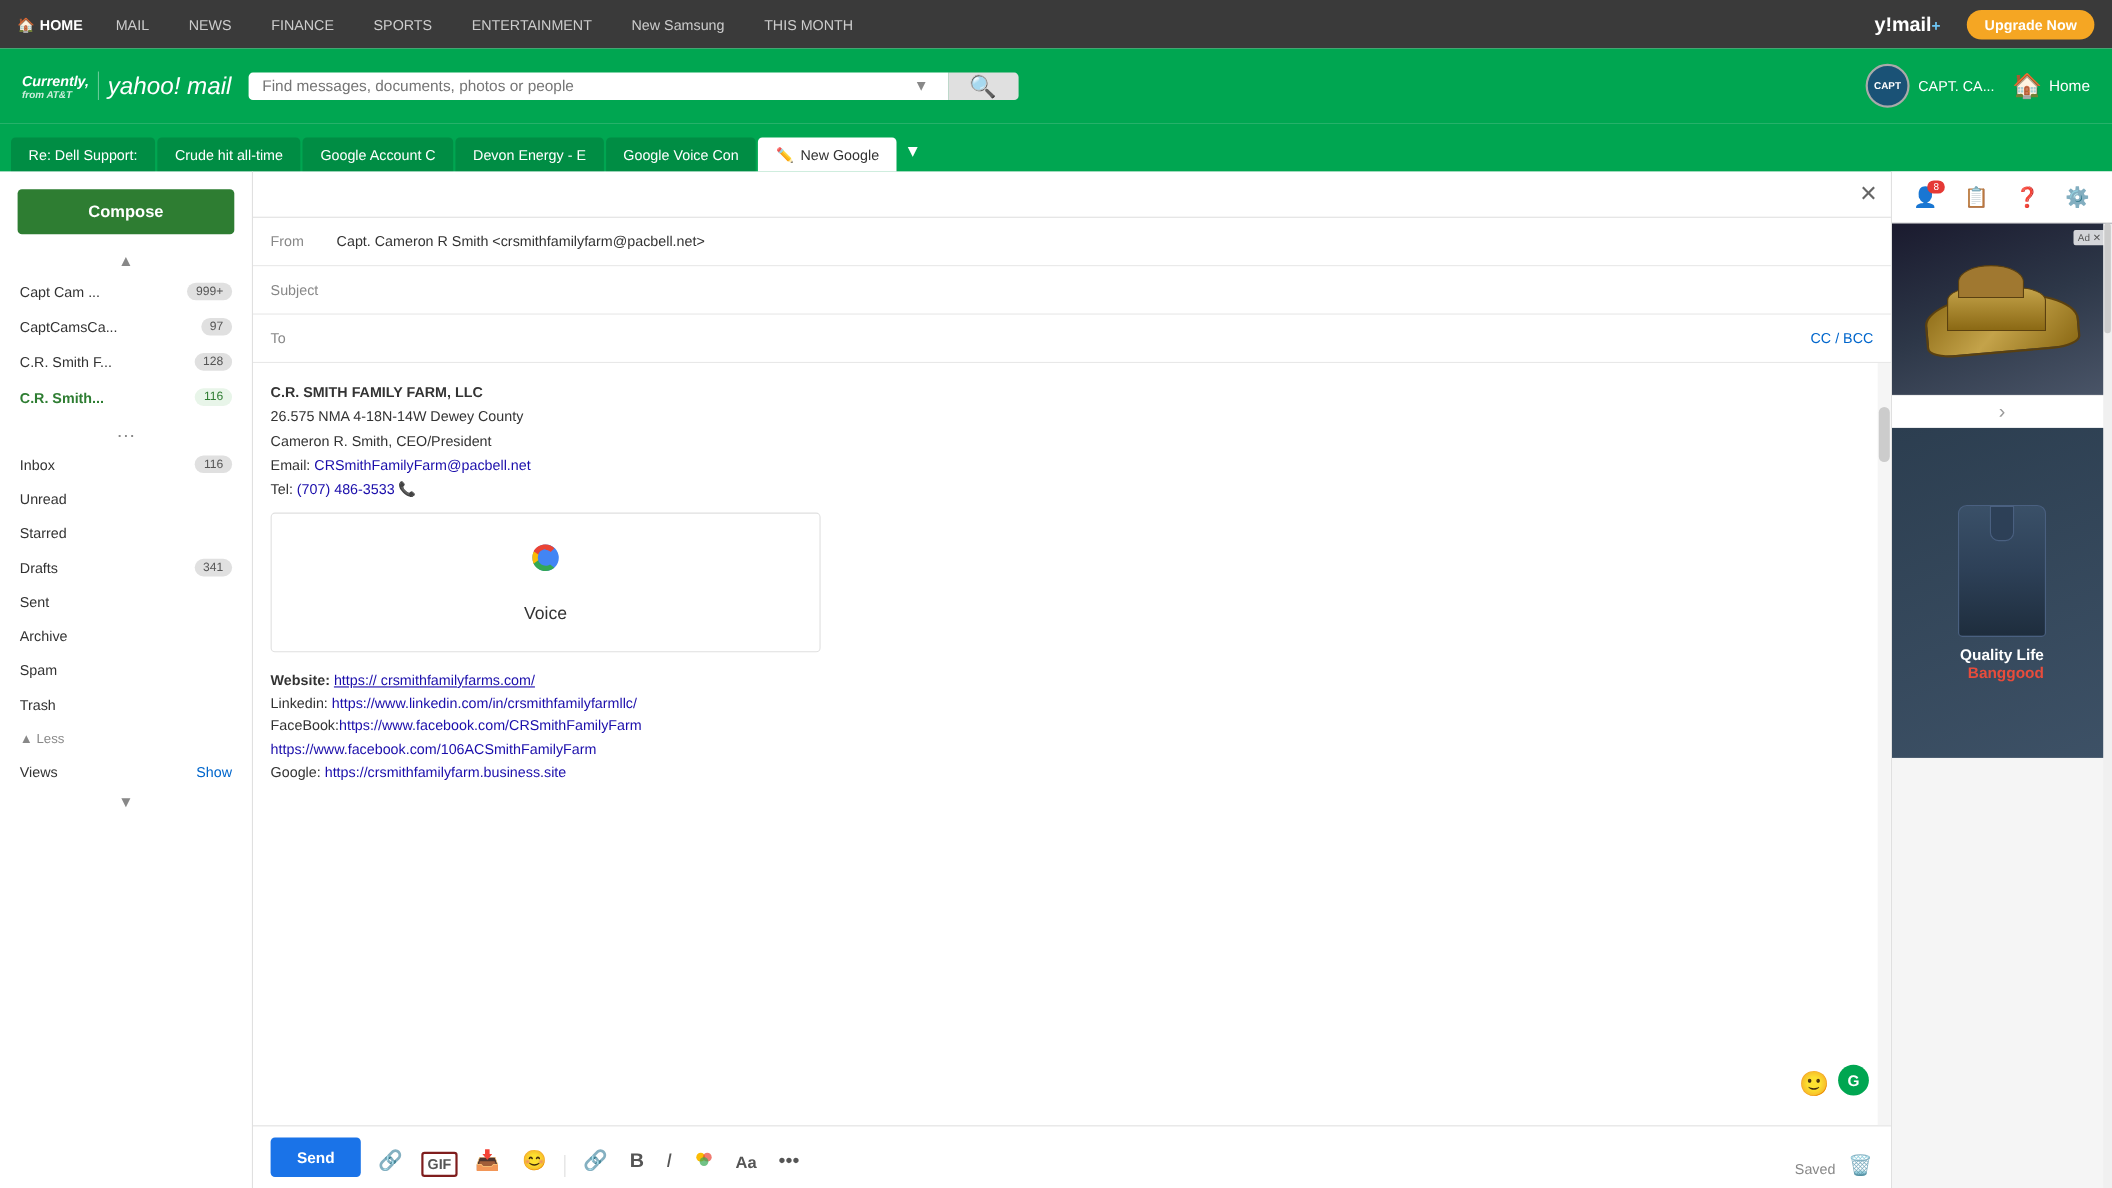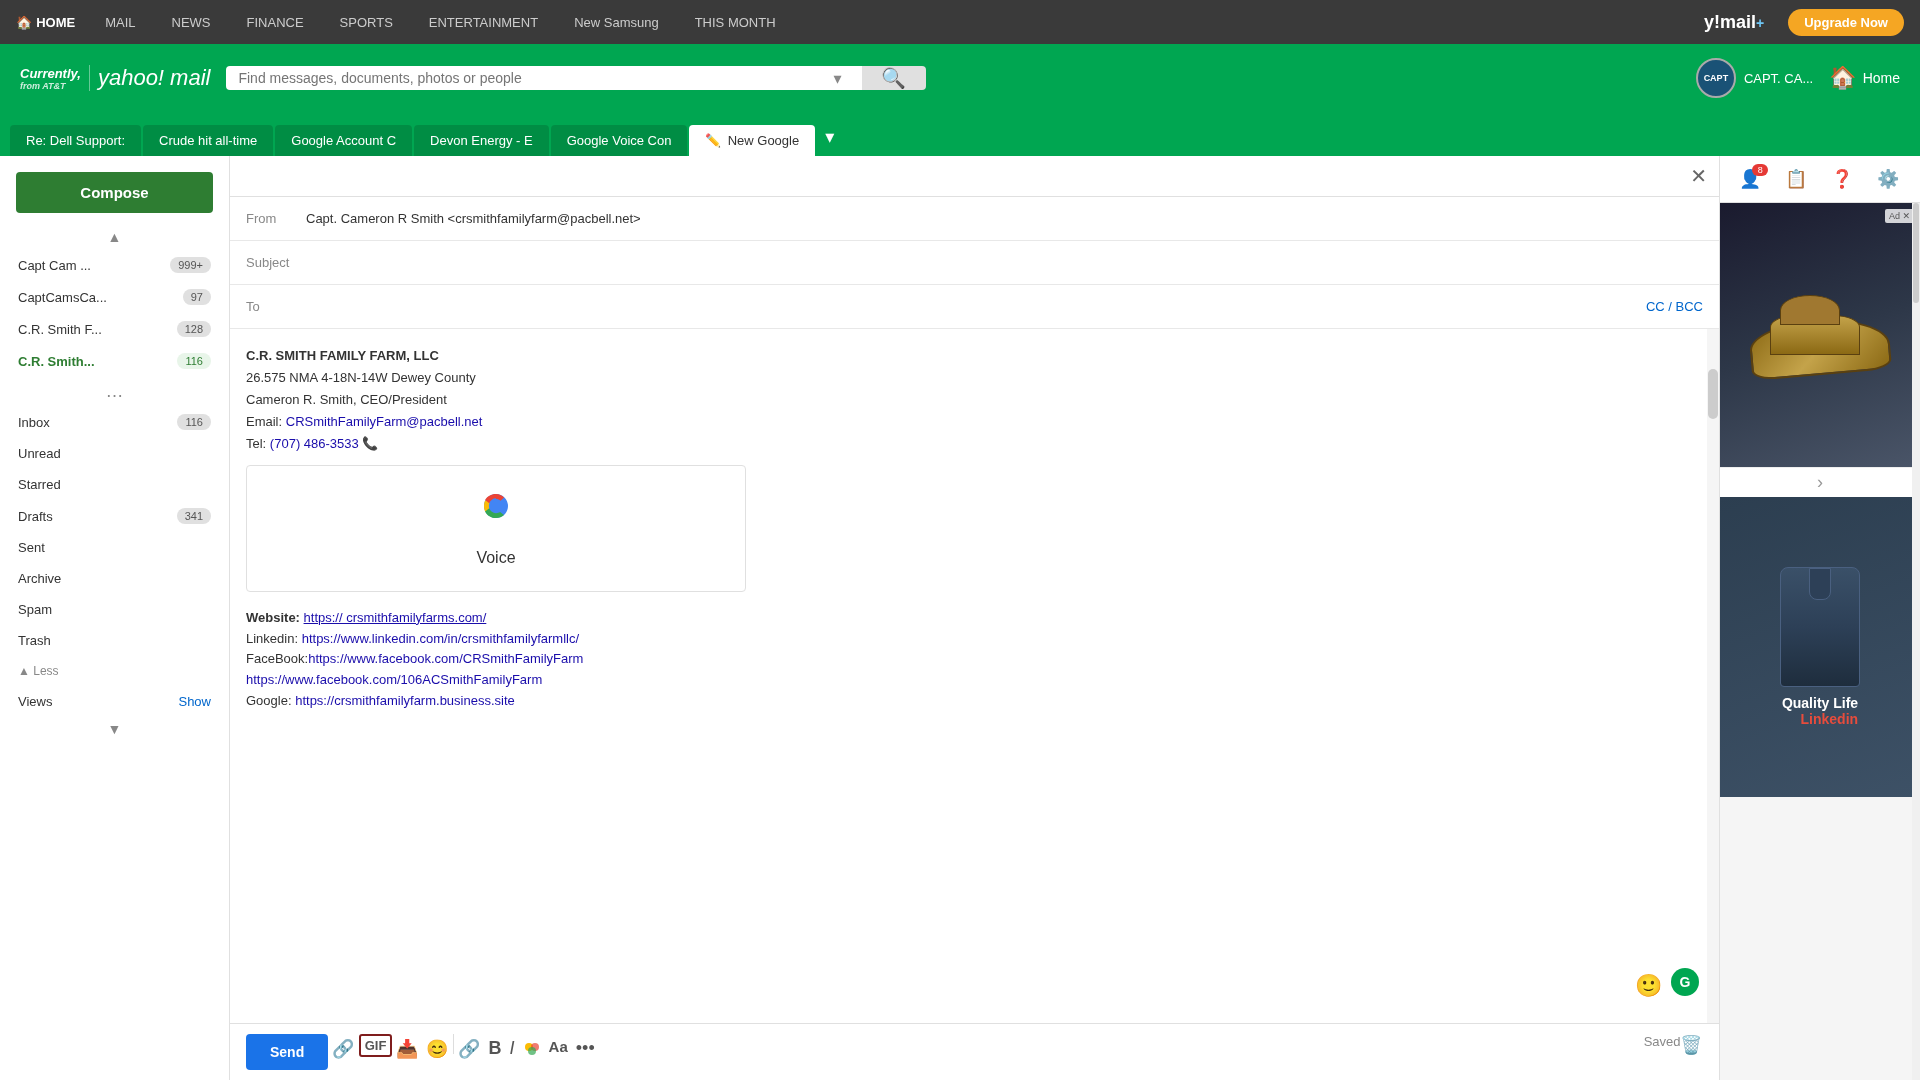--- a/index.html
+++ b/index.html
@@ -278,21 +278,21 @@
       background: #fff;
       flex-direction: column;
     }
     .voice-label { font-size: 16px; color: #333; }
 
     
     .compose-toolbar {
       background: #fff;
       border-top: 1px solid #e0e0e0;
       padding: 10px 16px;
-      display: flex; align-items: flex-start; 
+      display: flex; align-items: flex-end; gap: 12px;
     }
     .send-btn {
       background: #1a73e8;
       color: #fff;
       border: none;
       border-radius: 4px;
       padding: 10px 24px;
       font-size: 14px;
       font-weight: bold;
       cursor: pointer;
@@ -329,21 +329,21 @@
       padding: 1px 4px;
       min-width: 16px;
       text-align: center;
     }
     .ad-area {
       flex: 1;
       overflow: hidden;
     }
     .ad-shoe {
       width: 100%;
-      height: 264px;
+      height: 156px;
       background: linear-gradient(160deg, #1a1a2e 0%, #2d3748 50%, #4a5568 100%);
       display: flex; align-items: center; justify-content: flex-start;
       position: relative;
       overflow: hidden;
     }
     .ad-tag {
       position: absolute; top: 6px; right: 6px;
       background: rgba(255,255,255,0.8);
       font-size: 9px; padding: 2px 4px; border-radius: 2px;
       color: #555;
@@ -692,21 +692,21 @@
 
       <div style="display:flex;justify-content:center;align-items:center;padding:4px;background:#fff;border-top:1px solid #eee;">
         <span style="font-size:18px;color:#999;cursor:pointer;">›</span>
       </div>
 
       <div class="ad-jacket">
         <div style="display:flex;flex-direction:column;align-items:center;gap:8px;">
           <div class="jacket-placeholder"></div>
           <div style="color:#fff;font-size:14px;font-weight:bold;text-align:right;">
             <div>Quality Life</div>
-            <div style="color:#e74c3c;">Linkedin</div>
+            <div style="color:#e74c3c;">Banggood</div>
           </div>
         </div>
       </div>
 
       <div class="ad-right-scroll">
         <div class="ad-right-scroll-thumb"></div>
       </div>
     </div>
   </div>
 

